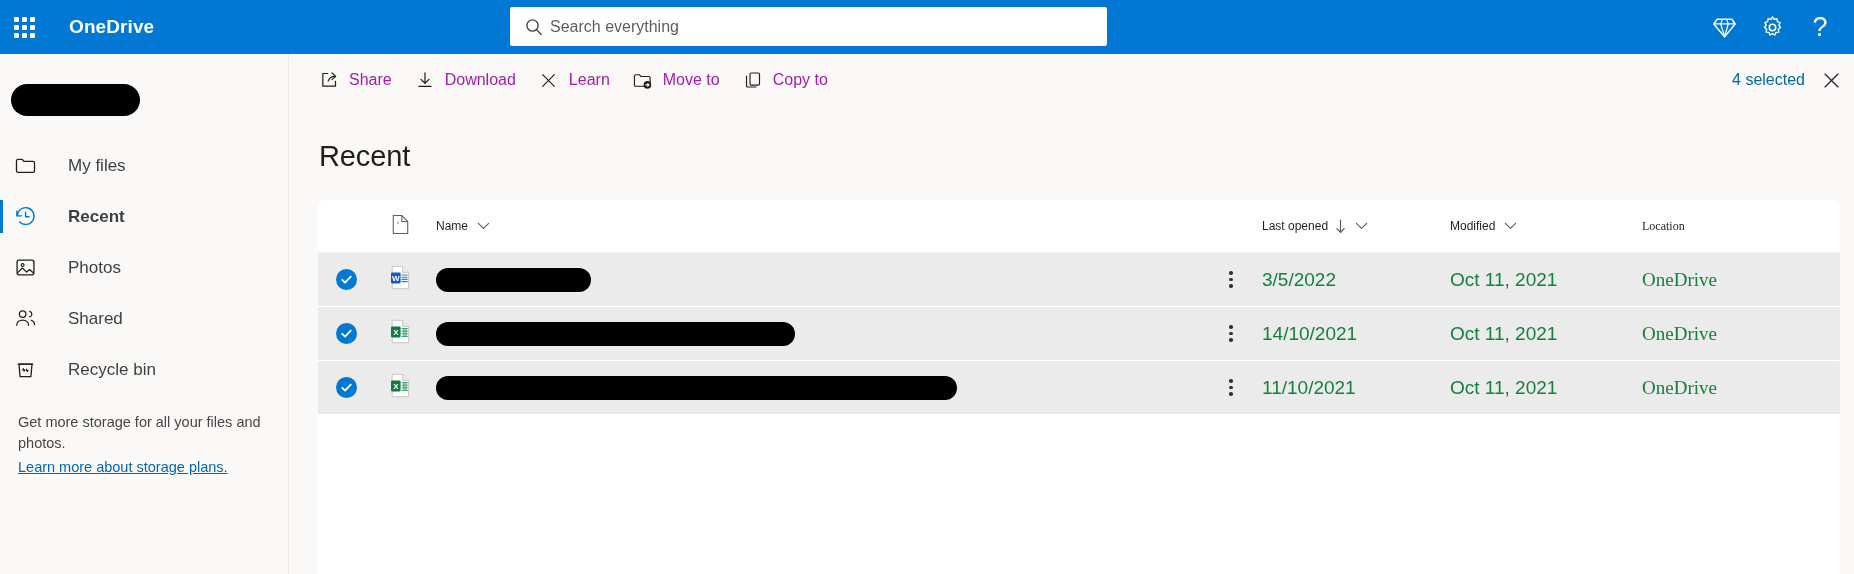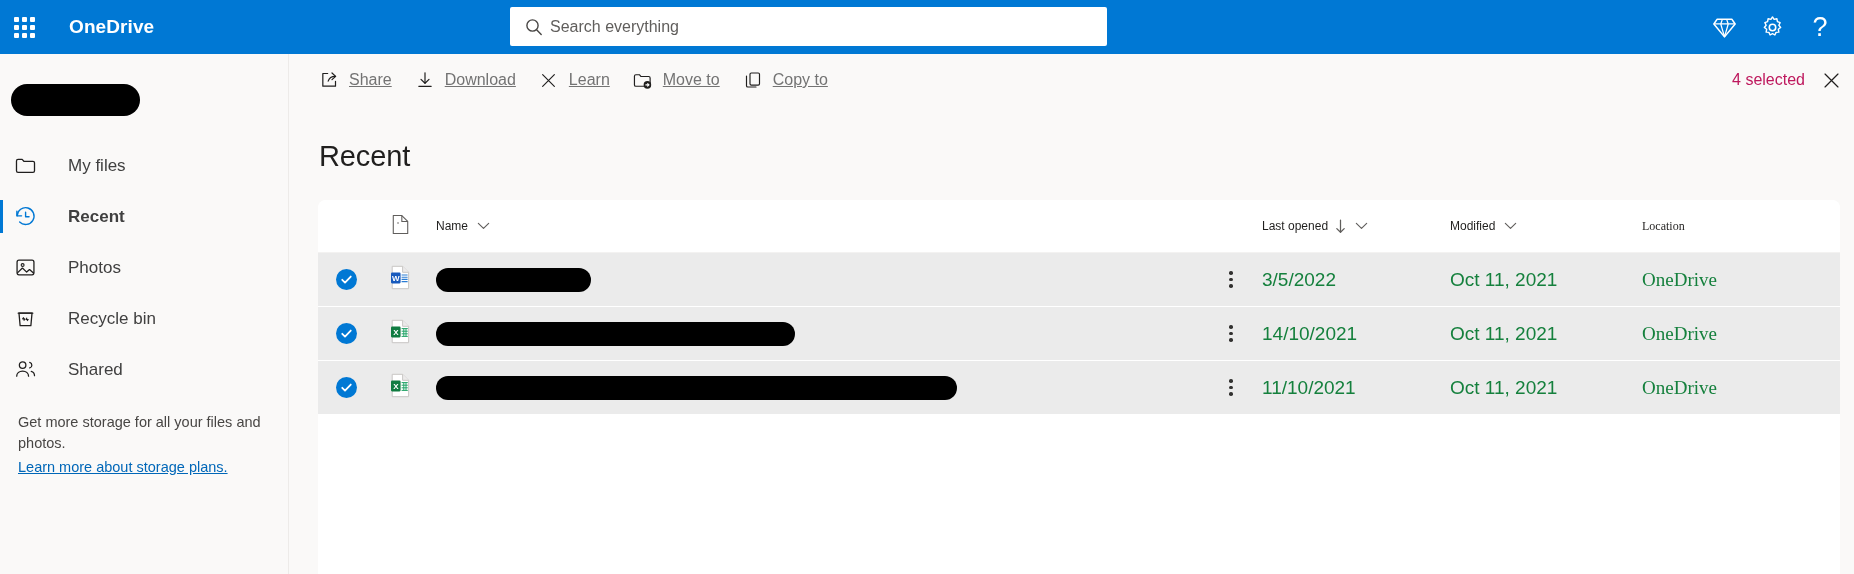--- a/index.html
+++ b/index.html
@@ -154,28 +154,28 @@
     height: 40px;
     padding: 0 11px;
     cursor: pointer;
     white-space: nowrap;
   }
   .cmd .cmd-icon {
     width: 22px; flex: 0 0 22px;
     display: flex; align-items: center; justify-content: center;
     margin-right: 9px;
   }
-  .cmd .cmd-label { font-size: 16px; color: #737373; text-decoration: underline; }
+  .cmd .cmd-label { font-size: 16px; color: #a21caf; }
   .selection-status {
     position: absolute; right: 0; top: 0;
     height: 52px;
     display: flex; align-items: center;
     padding-right: 10px;
   }
-  .selection-count { font-size: 16px; color: #be185d; margin-right: 13px; }
+  .selection-count { font-size: 16px; color: #0369a1; margin-right: 13px; }
   .sel-close { width: 26px; height: 26px; display:flex; align-items:center; justify-content:center; cursor: pointer; }
 
   
   .page-title {
     font-size: 29px;
     color: #201f1e;
     font-weight: normal;
     padding: 34px 0 0 30px;
     letter-spacing: -0.1px;
   }
@@ -317,37 +317,37 @@
             <circle cx="9" cy="9.4" r="1.5" stroke="#201f1e" stroke-width="1.2"></circle>
             <path d="M3.6 17.6l5.2-5 4.4 4.2 3-2.6 4.4 3.8" stroke="#201f1e" stroke-width="1.35" stroke-linejoin="round"></path>
           </svg>
         </span>
         <span class="nav-label">Photos</span>
       </div>
 
       <div class="nav-item">
         <span class="nav-icon">
           <svg width="23" height="23" viewBox="0 0 24 24" fill="none">
+            <circle cx="9" cy="7.4" r="3.4" stroke="#201f1e" stroke-width="1.35"></circle>
+            <path d="M2.8 19c0-3.3 2.8-5.4 6.2-5.4s6.2 2.1 6.2 5.4" stroke="#201f1e" stroke-width="1.35" stroke-linecap="round"></path>
+            <path d="M16.4 4.6a3 3 0 0 1 0 5.8M18 13.9c2.2.6 3.4 2.4 3.4 4.6" stroke="#201f1e" stroke-width="1.3" stroke-linecap="round"></path>
+          </svg>
+        </span>
+        <span class="nav-label">Shared</span>
+      </div>
+
+      <div class="nav-item">
+        <span class="nav-icon">
+          <svg width="23" height="23" viewBox="0 0 24 24" fill="none">
             <path d="M5.2 6.4h13.6l-1.2 13.1H6.4L5.2 6.4z" stroke="#201f1e" stroke-width="1.35" stroke-linejoin="round"></path>
             <path d="M4.4 6.4h15.2" stroke="#201f1e" stroke-width="1.35" stroke-linecap="round"></path>
             <path d="M10.2 10.8l-1.2 1.6h2.2l-1 1.8M13.6 14.6l1.2-1.6h-2.2l1-1.8" stroke="#201f1e" stroke-width="1.15" stroke-linejoin="round"></path>
           </svg>
         </span>
         <span class="nav-label">Recycle bin</span>
-      </div>
-
-      <div class="nav-item">
-        <span class="nav-icon">
-          <svg width="23" height="23" viewBox="0 0 24 24" fill="none">
-            <circle cx="9" cy="7.4" r="3.4" stroke="#201f1e" stroke-width="1.35"></circle>
-            <path d="M2.8 19c0-3.3 2.8-5.4 6.2-5.4s6.2 2.1 6.2 5.4" stroke="#201f1e" stroke-width="1.35" stroke-linecap="round"></path>
-            <path d="M16.4 4.6a3 3 0 0 1 0 5.8M18 13.9c2.2.6 3.4 2.4 3.4 4.6" stroke="#201f1e" stroke-width="1.3" stroke-linecap="round"></path>
-          </svg>
-        </span>
-        <span class="nav-label">Shared</span>
       </div>
     </div>
 
     <div class="storage-note">
       <span>Get more storage for all your files and photos.</span>
       <a class="storage-link">Learn more about storage plans.</a>
     </div>
   </div>
 
   <div class="main">

